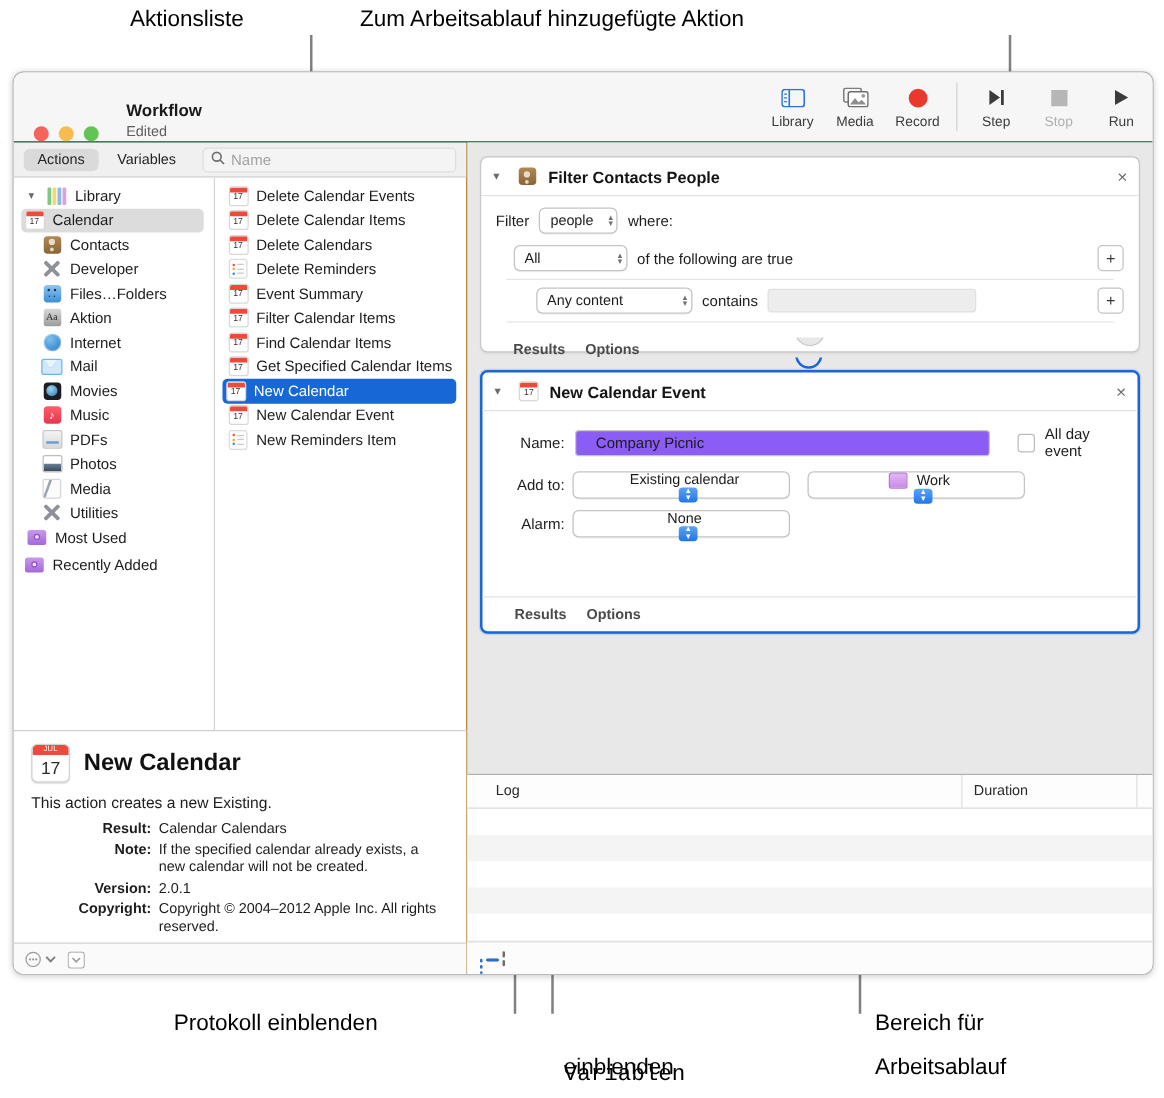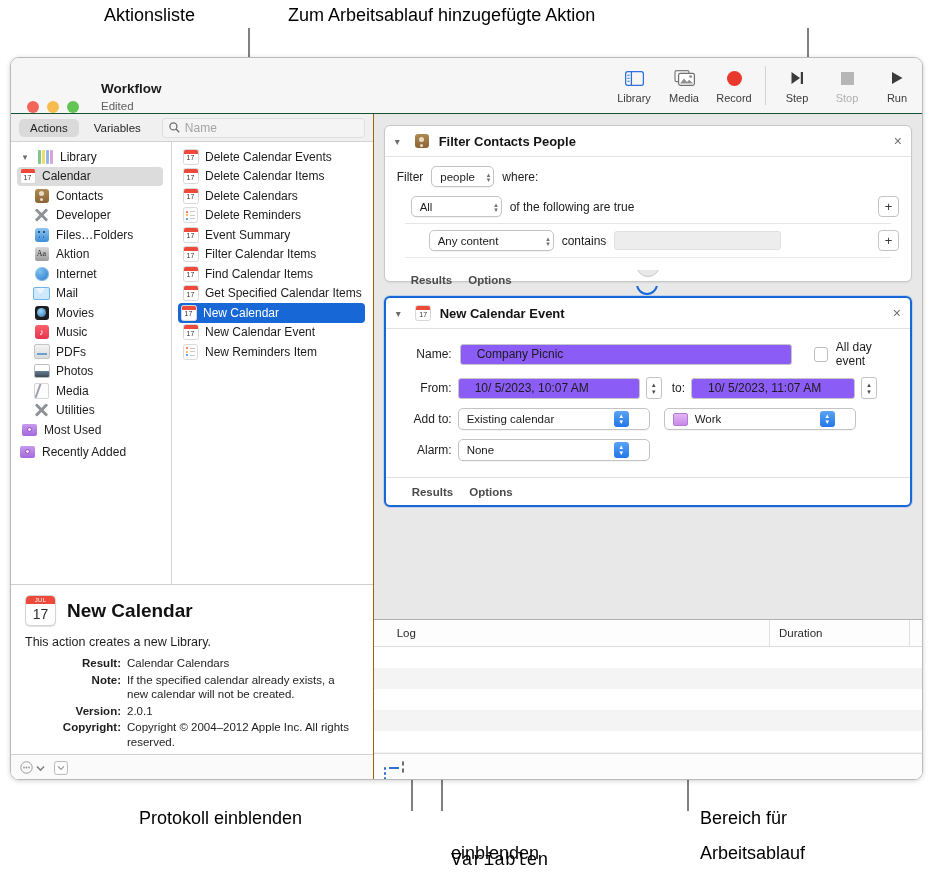--- a/index.html
+++ b/index.html
@@ -179,21 +179,21 @@
 
   .frow{display:flex;align-items:center;gap:8px;margin-bottom:9px;font-size:12px;color:#1c1c1c;}
   .lbl-r{text-align:right;}
 
   .popup{
     display:inline-flex;align-items:center;justify-content:space-between;
     background:#fff;border:1px solid #c3c3c3;border-radius:5px;height:19px;
     font-size:11.5px;color:#1b1b1b;padding:0 3px 0 8px;box-shadow:0 1px 0 rgba(0,0,0,.04);
   }
   .popup .ar{margin-left:6px;display:flex;flex-direction:column;line-height:5px;color:#6f6f6f;font-size:7px;}
-  .popup.blue{padding-right:20px;}
+  .popup.blue{padding-right:2px;flex-direction:column;}
   .popup.blue .arbox{
     width:15px;height:16px;border-radius:3px;background:linear-gradient(#5ba3f5,#2176e8);
     color:#fff;display:flex;flex-direction:column;align-items:center;justify-content:center;
     line-height:6px;font-size:7px;margin-left:6px;
   }
   .textfield{
     background:#8b5cf6;border:1px solid #c6c6c6;border-radius:3px;height:19px;
     display:flex;align-items:center;padding:0 16px;font-size:12px;color:#1b1b1b;
   }
   .greyfield{background:#ededed;border:1px solid #e0e0e0;border-radius:3px;height:17px;}
@@ -566,21 +566,21 @@
       </div>
 
       <div class="desc">
         <div class="desc-head">
           <div class="desc-cal">
             <div class="m">JUL</div>
             <div class="d">17</div>
           </div>
           <div class="desc-title">New Calendar</div>
         </div>
-        <div class="desc-lead">This action creates a new Library.</div>
+        <div class="desc-lead">This action creates a new Existing.</div>
 
         <div class="dl">
           <div class="k">Result:</div>
           <div class="v">Calendar Calendars</div>
         </div>
         <div class="dl">
           <div class="k">Note:</div>
           <div class="v">If the specified calendar already exists, a new calendar will not be created.</div>
         </div>
         <div class="dl">
@@ -693,38 +693,20 @@
           <div class="card-body" style="padding-top:11px;">
             <div class="frow">
               <span class="lbl-r" style="width:54px;flex:0 0 54px;">Name:</span>
               <span class="textfield" style="width:330px;">
                 <span>Company Picnic</span>
               </span>
               <span class="checkbox" style="margin-left:14px;"></span>
               <span>All day event</span>
             </div>
 
-            <div class="frow" style="gap:6px;">
-              <span class="lbl-r" style="width:54px;flex:0 0 54px;">From:</span>
-              <span class="textfield" style="width:148px;">
-                <span>10/  5/2023, 10:07 AM</span>
-              </span>
-              <span class="stepper">
-                  <span>▴</span>
-                  <span>▾</span>
-                </span>
-              <span style="margin-left:4px;">to:</span>
-              <span class="textfield" style="width:130px;">
-                <span>10/  5/2023, 11:07 AM</span>
-              </span>
-              <span class="stepper">
-                  <span>▴</span>
-                  <span>▾</span>
-                </span>
-            </div>
 
             <div class="frow" style="gap:6px;">
               <span class="lbl-r" style="width:54px;flex:0 0 54px;">Add to:</span>
               <span class="popup blue" style="width:162px;height:20px;">
                 <span>Existing calendar</span>
                 <span class="arbox">
                     <span>▴</span>
                     <span>▾</span>
                   </span>
               </span>

